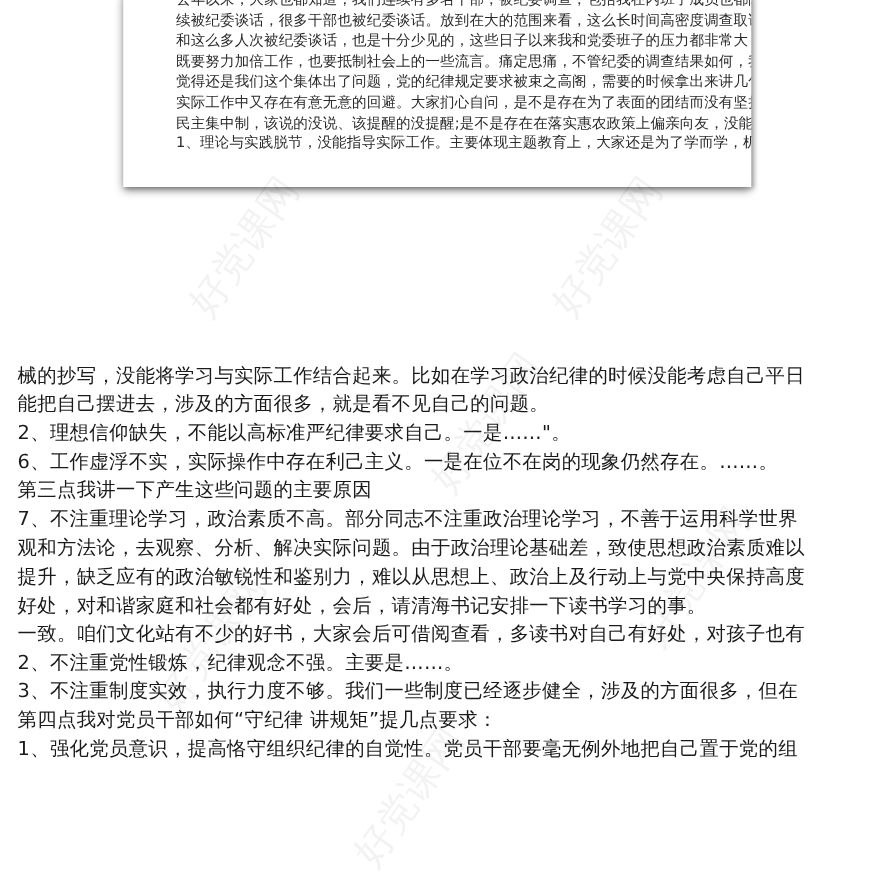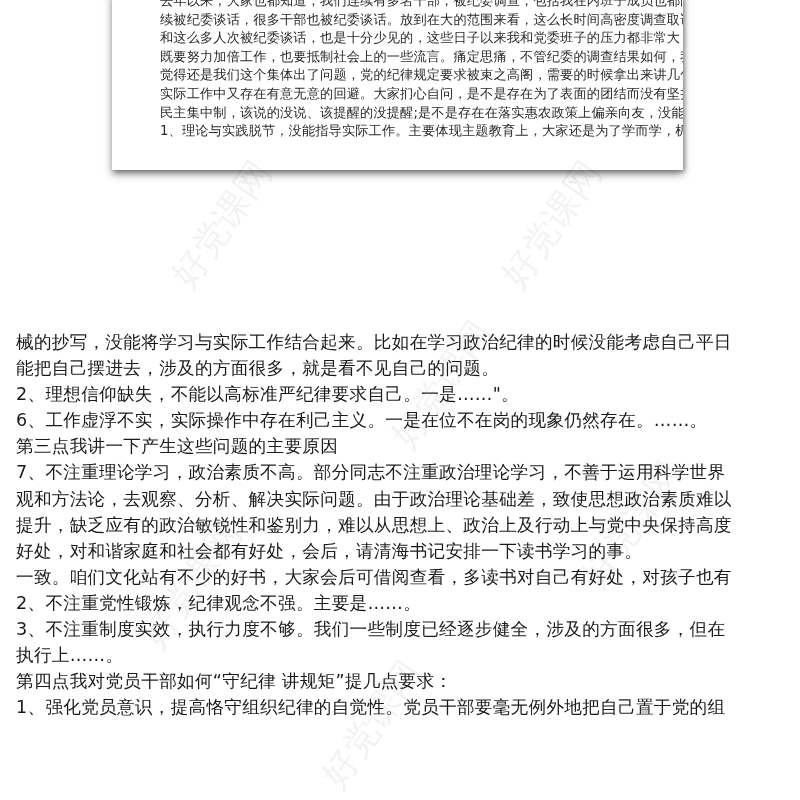--- a/index.html
+++ b/index.html
@@ -58,16 +58,15 @@
   <div class="line">2、理想信仰缺失，不能以高标准严纪律要求自己。一是……"。</div>
   <div class="line">6、工作虚浮不实，实际操作中存在利己主义。一是在位不在岗的现象仍然存在。……。</div>
   <div class="line">第三点我讲一下产生这些问题的主要原因</div>
   <div class="line">7、不注重理论学习，政治素质不高。部分同志不注重政治理论学习，不善于运用科学世界</div>
   <div class="line">观和方法论，去观察、分析、解决实际问题。由于政治理论基础差，致使思想政治素质难以</div>
   <div class="line">提升，缺乏应有的政治敏锐性和鉴别力，难以从思想上、政治上及行动上与党中央保持高度</div>
   <div class="line">好处，对和谐家庭和社会都有好处，会后，请清海书记安排一下读书学习的事。</div>
   <div class="line">一致。咱们文化站有不少的好书，大家会后可借阅查看，多读书对自己有好处，对孩子也有</div>
   <div class="line">2、不注重党性锻炼，纪律观念不强。主要是……。</div>
   <div class="line">3、不注重制度实效，执行力度不够。我们一些制度已经逐步健全，涉及的方面很多，但在</div>
-  <div class="line">执行上……。</div>
   <div class="line">第四点我对党员干部如何“守纪律 讲规矩”提几点要求：</div>
   <div class="line">1、强化党员意识，提高恪守组织纪律的自觉性。党员干部要毫无例外地把自己置于党的组</div>
 </div>
 
 </body></html>

